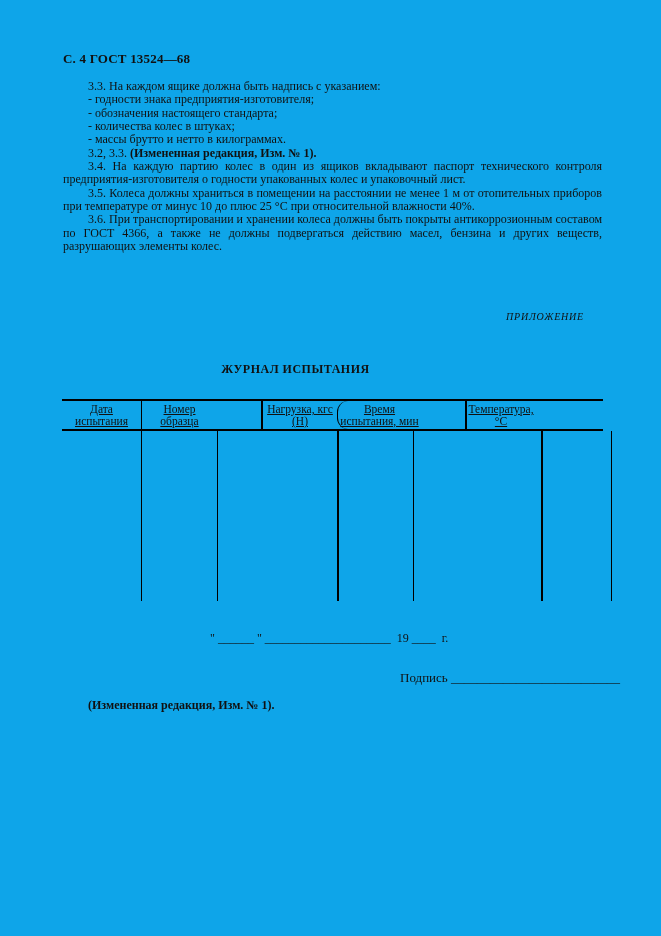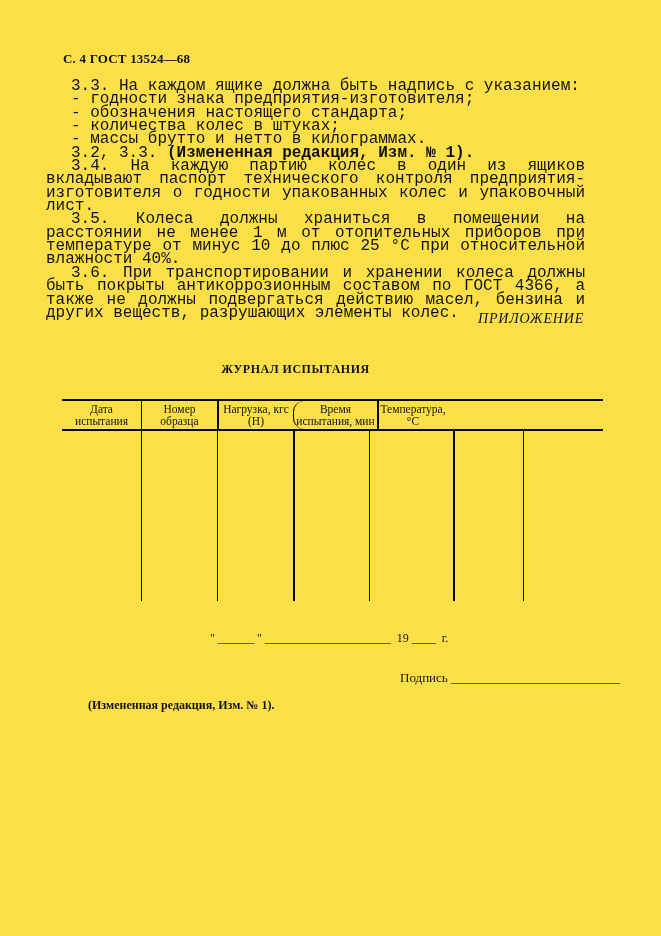--- a/index.html
+++ b/index.html
@@ -1,50 +1,49 @@
 <!DOCTYPE html>
 <html><head>
 <meta charset="utf-8">
 <style>
   html, body { margin: 0; padding: 0; background: #ffffff; }
   .page {
     position: relative;
     width: 661px;
     height: 936px;
-    background: #fde047;
+    background: #0ea5e9;
     color: #111;
     font-family: "Liberation Serif", serif;
     overflow: hidden;
   }
   .doc-header {
     position: absolute;
     left: 63px;
     top: 51px;
     font-size: 13px;
     font-weight: bold;
     letter-spacing: 0.2px;
     white-space: nowrap;
   }
   .text-block {
     position: absolute;
-    left: 46px;
+    left: 63px;
     top: 80px;
     width: 539px;
-    font-size: 16px;
+    font-size: 12px;
     line-height: 13.35px;
     text-align: justify;
-    font-family: Liberation Mono, monospace;
   }
   .para { margin: 0; text-indent: 25px; }
   .para .b { font-weight: bold; }
   .annex {
     position: absolute;
     right: 77px;
     top: 311px;
-    font-size: 14px;
+    font-size: 10px;
     font-style: italic;
     letter-spacing: 0.8px;
     white-space: nowrap;
   }
   .table-title {
     position: absolute;
     left: 0;
     top: 362px;
     width: 591px;
     text-align: center;
@@ -70,24 +69,25 @@
   }
   .th {
     height: 25px;
     display: flex;
     align-items: center;
     justify-content: center;
     text-align: center;
     font-size: 11.5px;
     line-height: 12px;
     padding: 14px 2px;
+    text-decoration: underline;
   }
   .td { height: 170px; }
   .th + .th, .td + .td { border-left: 1px solid #000; }
-  .th.thick, .td.thick { border-left: 2px solid #000; }
+  .th.thick, .td.thick { border-left: 2px solid #000; margin-left: 44px; }
   .date-line {
     position: absolute;
     left: 210px;
     top: 631px;
     font-size: 12px;
     white-space: pre;
   }
   .signature {
     position: absolute;
     left: 400px;

